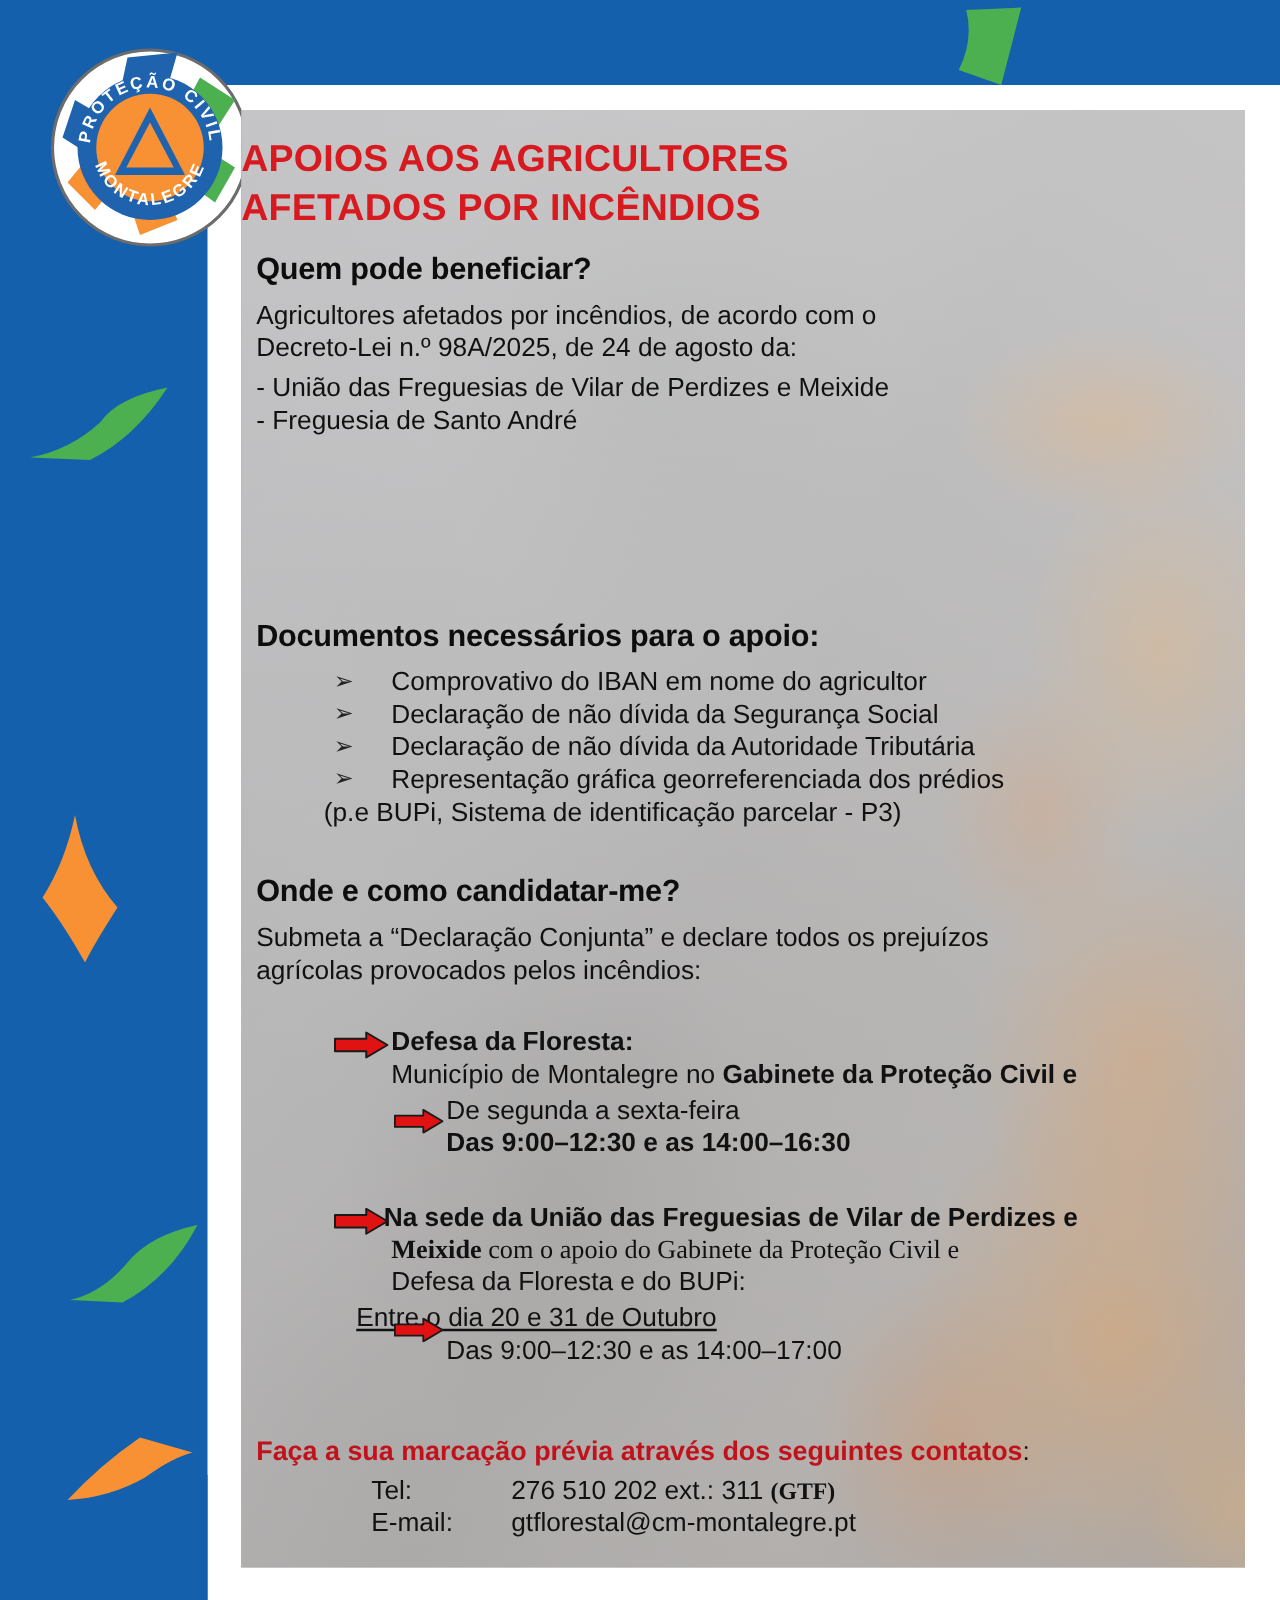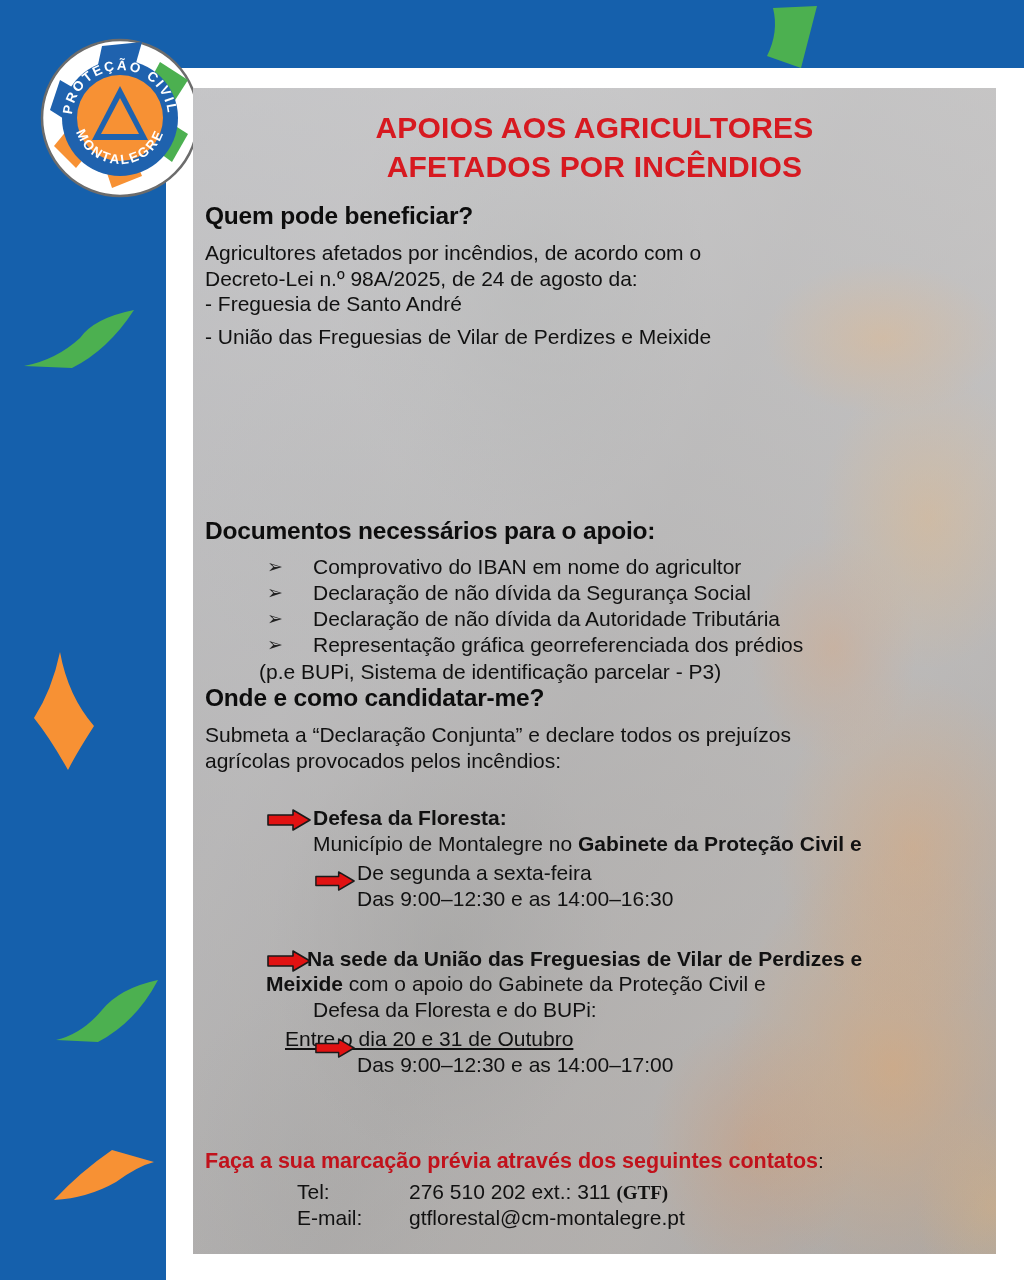--- a/index.html
+++ b/index.html
@@ -46,21 +46,21 @@
   }
   #panel .wash{
     position:absolute;inset:0;
     background:linear-gradient(180deg, rgba(222,222,224,.62) 0%, rgba(214,214,216,.55) 35%, rgba(206,205,206,.48) 65%, rgba(200,198,198,.42) 100%);
   }
   #panel .content{position:absolute;inset:0;padding:0;}
 
   
   .title{
     position:absolute;left:0;right:0;top:20px;
-    text-align:center;
+    text-align:left;
     color:#d71920;
     font-weight:bold;
     font-size:30px;
     line-height:1.30;
     letter-spacing:.2px;
   }
   .title .l2{display:block;}
 
   .sec{position:absolute;left:12px;right:8px;}
   h2.h{
@@ -178,66 +178,66 @@
 
       <div class="title">
         <span>APOIOS AOS AGRICULTORES</span>
         <span class="l2">AFETADOS POR INCÊNDIOS</span>
       </div>
 
       <div class="sec" style="top:114px;">
         <h2 class="h">Quem pode beneficiar?</h2>
         <p class="b indent" style="margin-top:10px;">Agricultores afetados por incêndios, de acordo com o</p>
         <p class="b indent">Decreto-Lei n.º 98A/2025, de 24 de agosto da:</p>
+        <p class="b indent2 red" style="margin-top:7px;">- União das Freguesias de Vilar de Perdizes e Meixide</p>
         <p class="b indent2 red">- Freguesia de Santo André</p>
-        <p class="b indent2 red" style="margin-top:7px;">- União das Freguesias de Vilar de Perdizes e Meixide</p>
-      </div>
-
-
-      <div class="sec" style="top:429px;">
+      </div>
+
+
+      <div class="sec" style="top:408px;">
         <h2 class="h">Documentos necessários para o apoio:</h2>
         <ul class="docs" style="margin-top:9px;">
           <li><span class="chev">➢</span><span>Comprovativo do IBAN em nome do agricultor</span></li>
           <li><span class="chev">➢</span><span>Declaração de não dívida da Segurança Social</span></li>
           <li><span class="chev">➢</span><span>Declaração de não dívida da Autoridade Tributária</span></li>
           <li><span class="chev">➢</span><span>Representação gráfica georreferenciada dos prédios</span></li>
         </ul>
         <p class="b" style="margin-left:54px;">(p.e BUPi, Sistema de identificação parcelar - P3)</p>
       </div>
 
-      <div class="sec" style="top:596px;">
+      <div class="sec" style="top:612px;">
         <h2 class="h">Onde e como candidatar-me?</h2>
         <p class="b indent" style="margin-top:10px;">Submeta a “Declaração Conjunta” e declare todos os prejuízos</p>
         <p class="b indent">agrícolas provocados pelos incêndios:</p>
 
         <div class="arrow-row" style="margin-top:32px;">
           <div class="ar" style="left:62px;top:4px;">
             <svg width="44" height="22" viewBox="0 0 44 22">
                 <path d="M1 6 L26 6 L26 1 L43 11 L26 21 L26 16 L1 16 Z" fill="#e11212" stroke="#1a1a1a" stroke-width="1.6" stroke-linejoin="round"></path>
               </svg>
           </div>
           <p class="b bold" style="margin-left:108px;">Defesa da Floresta:</p>
           <p class="b" style="margin-left:108px;"><span>Município de Montalegre no </span><span class="bold">Gabinete da Proteção Civil e</span></p>
           <div class="ar" style="left:110px;top:66px;">
             <svg width="40" height="20" viewBox="0 0 44 22">
                 <path d="M1 6 L26 6 L26 1 L43 11 L26 21 L26 16 L1 16 Z" fill="#e11212" stroke="#1a1a1a" stroke-width="1.6" stroke-linejoin="round"></path>
               </svg>
           </div>
           <p class="b" style="margin-left:152px;margin-top:4px;">De segunda a sexta-feira</p>
-          <p class="b" style="margin-left:152px;">Das 9:00–12:30 e as 14:00–16:30</p>
+          <p class="b" style="margin-left:152px;font-weight:bold;">Das 9:00–12:30 e as 14:00–16:30</p>
         </div>
 
         <div class="arrow-row" style="margin-top:34px;">
           <div class="ar" style="left:62px;top:4px;">
             <svg width="44" height="22" viewBox="0 0 44 22">
                 <path d="M1 6 L26 6 L26 1 L43 11 L26 21 L26 16 L1 16 Z" fill="#e11212" stroke="#1a1a1a" stroke-width="1.6" stroke-linejoin="round"></path>
               </svg>
           </div>
           <p class="b bold" style="margin-left:102px;">Na sede da União das Freguesias de Vilar de Perdizes e</p>
-          <p class="b" style="margin-left:61px;"><span class="bold">Meixide</span><span> com o apoio do Gabinete da Proteção Civil e</span></p>
+          <p class="b" style="margin-left:108px;font-family:Liberation Serif, serif;"><span class="bold">Meixide</span><span> com o apoio do Gabinete da Proteção Civil e</span></p>
           <p class="b" style="margin-left:108px;">Defesa da Floresta e do BUPi:</p>
           <div class="ar" style="left:110px;top:92px;">
             <svg width="40" height="20" viewBox="0 0 44 22">
                 <path d="M1 6 L26 6 L26 1 L43 11 L26 21 L26 16 L1 16 Z" fill="#e11212" stroke="#1a1a1a" stroke-width="1.6" stroke-linejoin="round"></path>
               </svg>
           </div>
           <p class="b" style="margin-left:80px;margin-top:4px;text-decoration:underline;">Entre o dia 20 e 31 de Outubro</p>
           <p class="b" style="margin-left:152px;">Das 9:00–12:30 e as 14:00–17:00</p>
         </div>
       </div>

